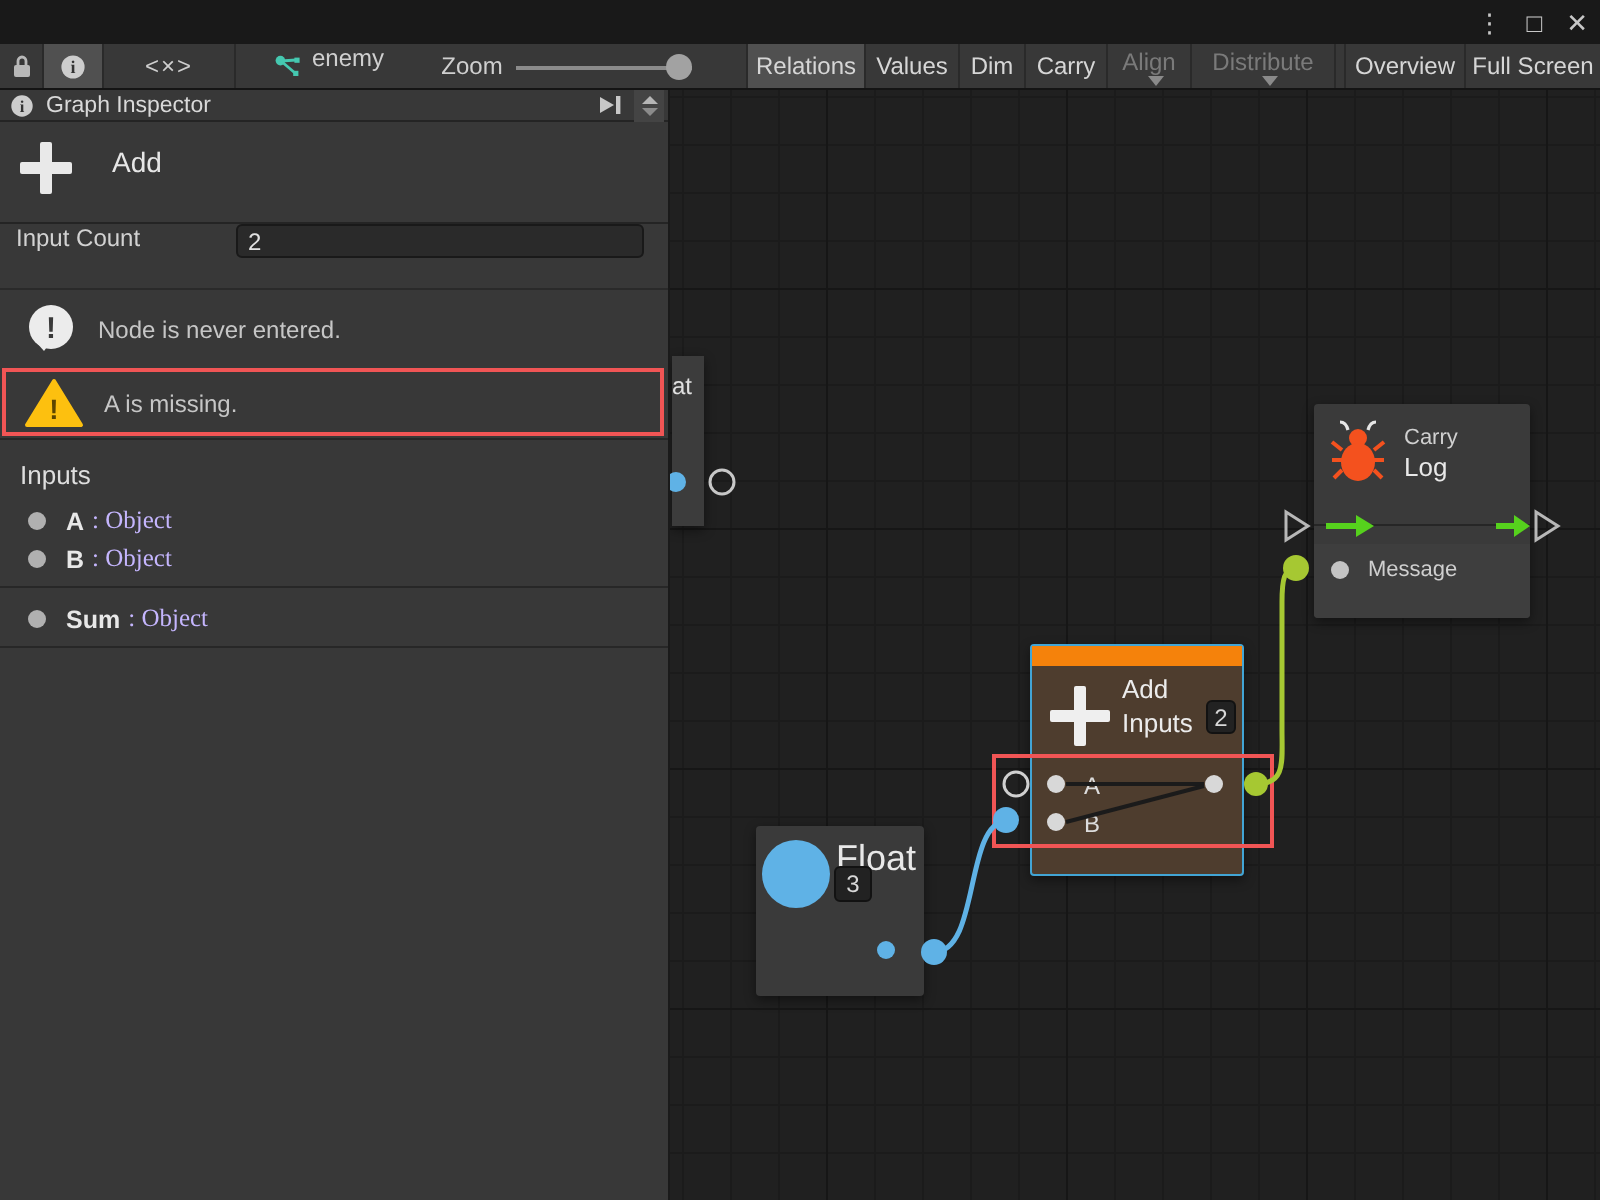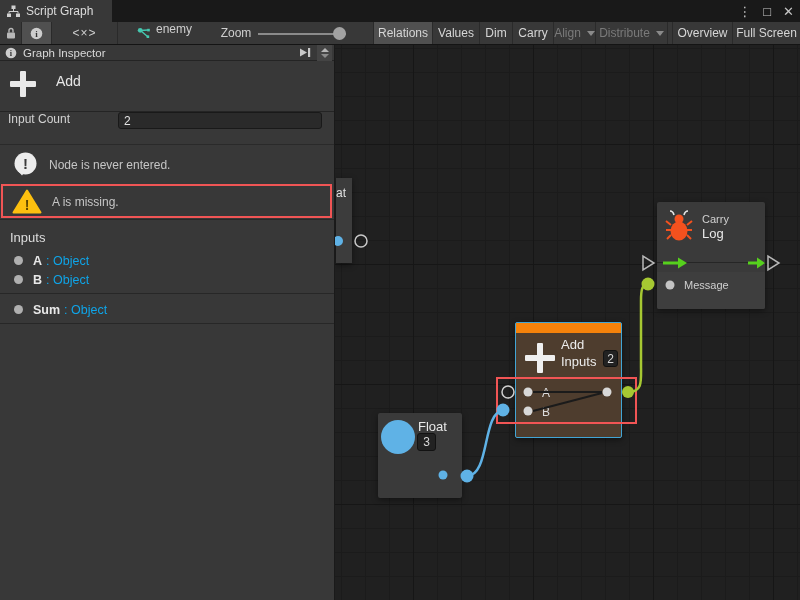--- a/index.html
+++ b/index.html
@@ -17,21 +17,21 @@
   .tab{position:absolute;left:0;top:0;width:112px;height:22px;background:#383838;display:flex;align-items:center;gap:6px;padding-left:7px;font-size:12px;color:#dcdcdc;}
   .win-controls{position:absolute;right:6px;top:0;height:22px;display:flex;align-items:center;gap:12px;color:#c8c8c8;font-size:13px;}
   .win-controls span{cursor:default;}
 
   
   .toolbar{position:absolute;left:0;top:22px;width:800px;height:23px;background:#383838;border-bottom:1px solid #141414;font-size:12px;}
   .tbtn{position:absolute;top:0;height:22px;display:flex;align-items:center;justify-content:center;color:#d6d6d6;}
   .tbtn.sep-r{border-right:1px solid #2a2a2a;}
   .tbtn.sep-l{border-left:1px solid #2a2a2a;}
   .tbtn.active{background:#505050;}
-  .tbtn.disabled{color:#7a7a7a;}
+  .tbtn.disabled{color:#7a7a7a;flex-direction:column;}
   .dd-arrow{display:inline-block;width:0;height:0;border-left:4px solid transparent;border-right:4px solid transparent;border-top:5px solid #8a8a8a;margin-left:6px;}
   .zoom-track{position:absolute;left:258px;top:11px;width:88px;height:2px;background:#8b8b8b;}
   .zoom-handle{position:absolute;left:333px;top:5px;width:13px;height:13px;border-radius:50%;background:#a2a2a2;}
   .enemy-wrap{position:absolute;left:137px;top:0;height:22px;display:flex;gap:5px;color:#cfcfcf;}
 
   
   .inspector{position:absolute;left:0;top:45px;width:335px;height:555px;background:#383838;border-right:1px solid #1a1a1a;}
   .insp-header{position:relative;height:16px;background:#383838;border-bottom:1px solid #242424;display:flex;align-items:center;padding-left:5px;gap:6px;font-size:11.5px;color:#d9d9d9;}
   .insp-spin{position:absolute;right:2px;top:0;width:15px;height:16px;background:#444;display:flex;flex-direction:column;align-items:center;justify-content:center;gap:2px;}
   .tri-up{width:0;height:0;border-left:4px solid transparent;border-right:4px solid transparent;border-bottom:4px solid #b5b5b5;}
@@ -47,38 +47,38 @@
   .warn-row{position:relative;display:flex;align-items:center;gap:10px;padding-left:12px;font-size:12px;color:#c6c6c6;}
   .warn-row.first{height:40px;border-top:1px solid #2a2a2a;}
   .warn-row.second{height:35px;}
   .red-outline{position:absolute;left:1px;top:0px;right:2px;bottom:1px;border:2px solid var(--error-red);pointer-events:none;}
   .sep{height:1px;background:#272727;}
   .section{padding:6px 0 4px 0;}
   .sec-head{font-size:13px;color:#dedede;padding:4px 0 6px 10px;}
   .port-row{display:flex;align-items:center;height:19px;padding-left:14px;font-size:12.5px;}
   .port-dot{width:9px;height:9px;border-radius:50%;background:#b0b0b0;margin-right:10px;flex:none;}
   .port-name{color:#e8e8e8;font-weight:bold;}
-  .port-type{color:#0ea5e9;margin-left:4px;}
+  .port-type{color:#c4b5fd;margin-left:4px;font-family:Liberation Serif, serif;}
 
   
   .canvas{position:absolute;left:335px;top:45px;width:465px;height:555px;background-color:#202020;
     background-image:
       linear-gradient(#161616 1px,transparent 1px),
       linear-gradient(90deg,#161616 1px,transparent 1px),
       linear-gradient(#1b1b1b 1px,transparent 1px),
       linear-gradient(90deg,#1b1b1b 1px,transparent 1px);
     background-size:120px 120px,120px 120px,24px 24px,24px 24px;
     background-position:78px 99px,78px 99px,6px 3px,6px 3px;
     overflow:hidden;}
   .node{position:absolute;background:#3a3a3a;border-radius:2px;box-shadow:0 2px 6px rgba(0,0,0,.45);z-index:2;}
   .pnode{position:absolute;left:1px;top:133px;width:16px;height:85px;background:#3c3c3c;z-index:2;box-shadow:0 2px 6px rgba(0,0,0,.45);}
   .pnode .frag{position:absolute;left:0px;top:8px;font-size:12px;color:#e0e0e0;}
   .node-float{left:43px;top:368px;width:84px;height:85px;}
   .float-circle{position:absolute;left:3px;top:7px;width:34px;height:34px;border-radius:50%;background:var(--edge-blue);}
-  .float-title{position:absolute;left:40px;top:6px;font-size:13px;color:#e8e8e8;}
+  .float-title{position:absolute;left:40px;top:6px;font-size:18px;color:#e8e8e8;}
   .val-badge{position:absolute;background:#222;border:1px solid #121212;border-radius:3px;color:#d8d8d8;font-size:12px;display:flex;align-items:center;justify-content:center;}
   .float-badge{left:39px;top:20px;width:19px;height:18px;}
   .node-add{left:180px;top:277px;width:107px;height:116px;background:#4e3d2e;border:1.5px solid var(--selection-blue);border-radius:2px;}
   .add-header{position:absolute;left:0;top:0;width:100%;height:10px;background:var(--accent-orange);}
   .node-plus{position:absolute;left:9px;top:20px;width:30px;height:30px;}
   .node-plus::before{content:"";position:absolute;left:12px;top:0;width:6px;height:30px;background:#efefef;border-radius:1px;}
   .node-plus::after{content:"";position:absolute;left:0;top:12px;width:30px;height:6px;background:#efefef;border-radius:1px;}
   .add-line1{position:absolute;left:45px;top:14px;font-size:13px;color:#ececec;}
   .add-line2{position:absolute;left:45px;top:31px;font-size:13px;color:#ececec;}
   .add-badge{left:87px;top:27px;width:15px;height:17px;}
@@ -92,35 +92,20 @@
   .canvas-redrect{position:absolute;left:161px;top:332px;width:141px;height:47px;border:2px solid var(--error-red);z-index:4;pointer-events:none;}
   .edges{position:absolute;inset:0;z-index:5;pointer-events:none;}
   .icon{display:inline-flex;align-items:center;justify-content:center;}
 </style>
 </head>
 <body>
 
 <div id="app">
 
   <div class="tabbar">
-    <div class="tab">
-      <span class="icon">
-        <svg width="13" height="13" viewBox="0 0 13 13">
-            <g fill="#d0d0d0">
-              <rect x="4.5" y="0.5" width="4" height="3.5"></rect>
-              <rect x="0" y="8.5" width="4" height="3.5"></rect>
-              <rect x="9" y="8.5" width="4" height="3.5"></rect>
-            </g>
-            <g stroke="#d0d0d0" stroke-width="1" fill="none">
-              <path d="M6.5 4 V6.5 M2 8.5 V6.5 H11 V8.5"></path>
-            </g>
-          </svg>
-      </span>
-      <span>Script Graph</span>
-    </div>
     <div class="win-controls">
       <span>⋮</span>
       <span>□</span>
       <span>✕</span>
     </div>
   </div>
 
   <div class="toolbar">
     <div class="tbtn sep-r" style="left:0;width:22px;">
       <span class="icon">

